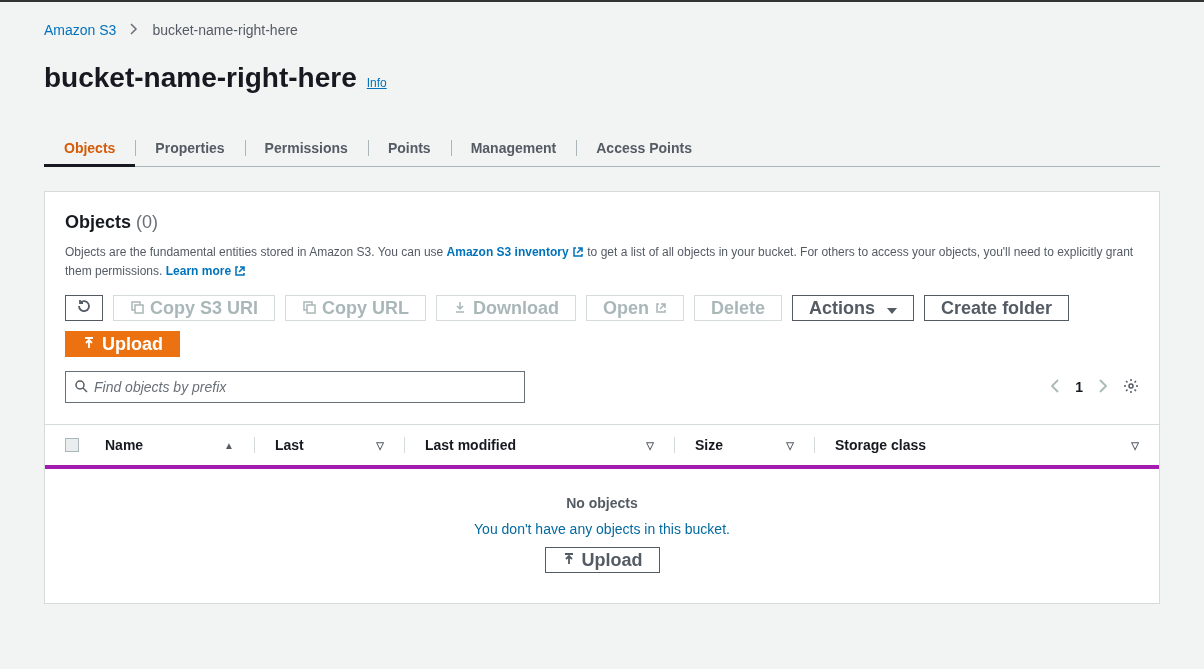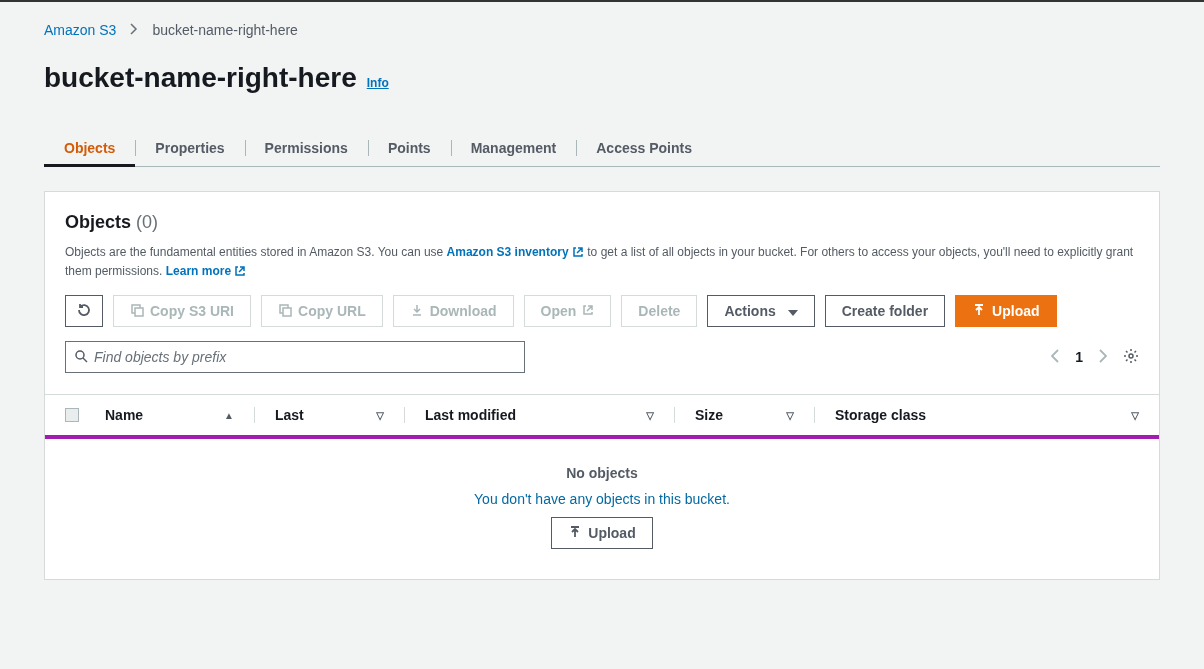--- a/index.html
+++ b/index.html
@@ -23,21 +23,21 @@
     .breadcrumb a { color: #0073bb; text-decoration: none; }
     .breadcrumb .chev { color: #687078; }
     .breadcrumb .current { color: #545b64; }
     .page-title {
       display: flex;
       align-items: baseline;
       gap: 10px;
       margin-bottom: 36px;
     }
     .page-title h1 { font-size: 28px; font-weight: 700; }
-    .page-title .info { color: #0073bb; font-size: 12px; font-weight: 700; }
+    .page-title .info { color: #0073bb; font-size: 12px; font-weight: 400; }
     .tabs {
       display: flex;
       border-bottom: 1px solid #aab7b8;
       margin-bottom: 24px;
     }
     .tab {
       padding: 10px 0;
       margin: 0 20px;
       font-weight: 700;
       font-size: 14px;
@@ -94,24 +94,24 @@
       flex-wrap: wrap;
     }
     .btn {
       display: inline-flex;
       align-items: center;
       gap: 6px;
       padding: 6px 16px;
       border: 1px solid #545b64;
       background: #fff;
       font-weight: 700;
-      font-size: 14px;
+      font-size: 18px;
       color: #545b64;
       cursor: pointer;
-      height: 32px;
+      height: 26px;
     }
     .btn.icon-only { padding: 6px 10px; }
     .btn.disabled {
       border-color: #d5dbdb;
       color: #aab7b8;
       cursor: default;
     }
     .btn.primary {
       background: #ec7211;
       border-color: #ec7211;

